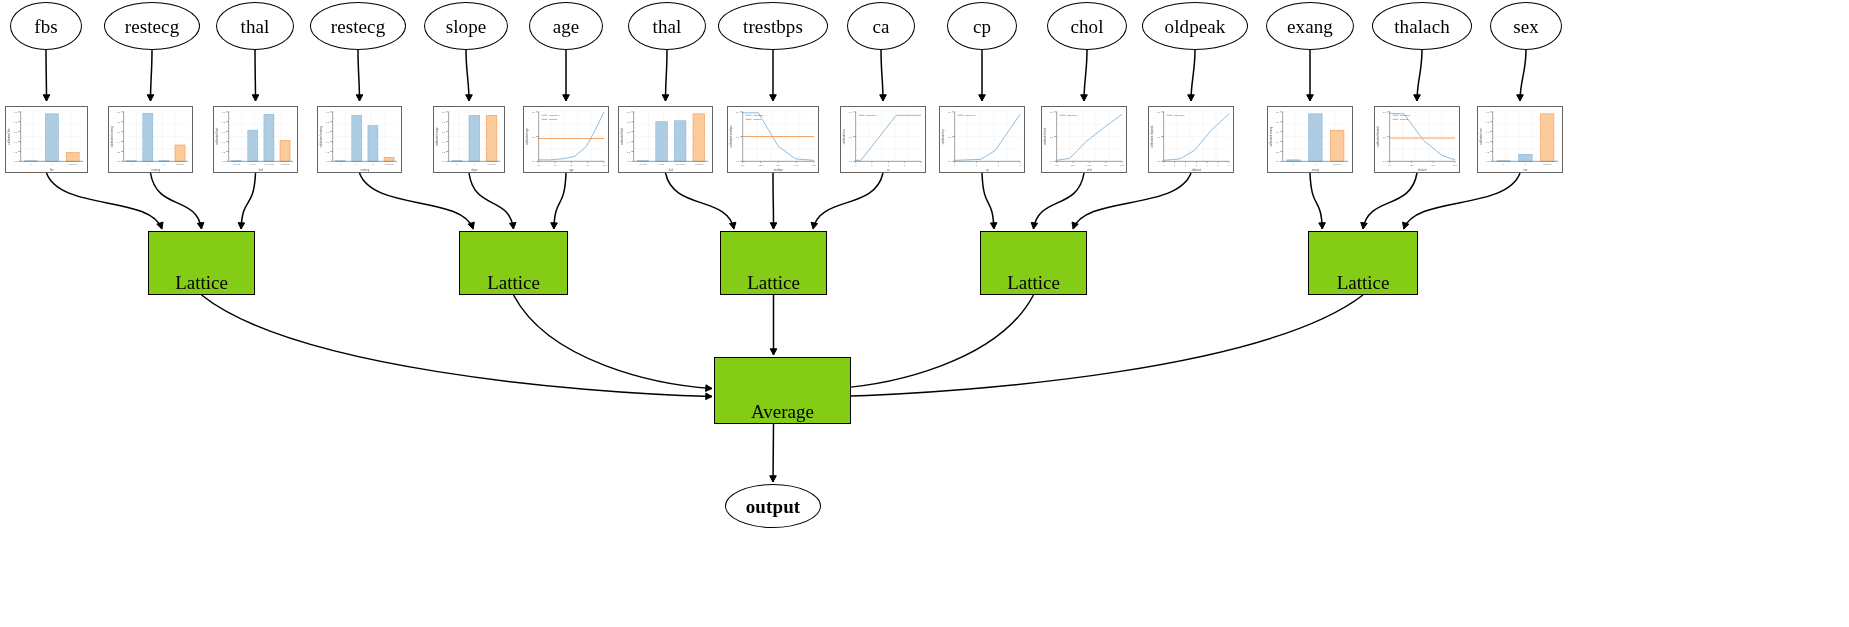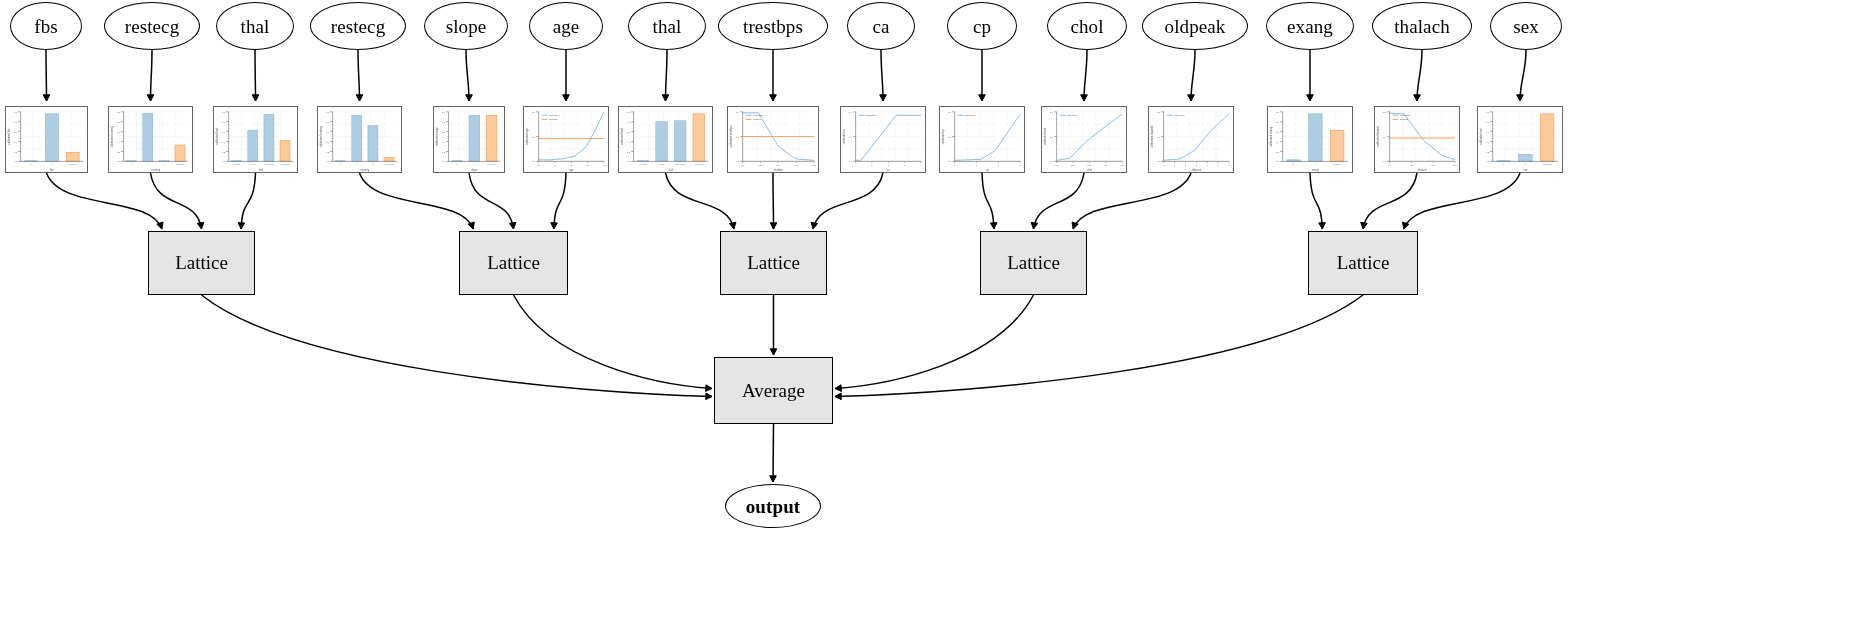--- a/index.html
+++ b/index.html
@@ -12,22 +12,22 @@
     position:absolute;box-sizing:border-box;
     border:1.3px solid #000;border-radius:50%;
     background:#fff;display:flex;align-items:center;justify-content:center;
     font-size:19px;line-height:1;letter-spacing:.1px;white-space:nowrap;
   }
   .ellipse.out{font-size:19px;font-weight:bold;}
 
   
   .rectnode{
     position:absolute;box-sizing:border-box;
-    border:1.3px solid #000;background:#e5e5e5;
-    display:flex;align-items:center;justify-content:center;
+    border:1.3px solid #000;background:#84cc16;
+    display:flex;align-items:flex-end;justify-content:center;
     font-size:19px;white-space:nowrap;
   }
 
   
   .plotbox{
     position:absolute;box-sizing:border-box;
     border:1.4px solid #636363;background:#ffffff;
     overflow:hidden;
   }
   .plotsvg{display:block;width:100%;height:100%;}
@@ -743,21 +743,21 @@
         <span>Lattice</span>
       </div>
       <div class="rectnode" style="left: 980px; top: 231px; width: 107px; height: 64px;">
         <span>Lattice</span>
       </div>
       <div class="rectnode" style="left: 1308px; top: 231px; width: 110px; height: 64px;">
         <span>Lattice</span>
       </div>
     </div>
 
-  <div class="rectnode" id="avg-node" style="left: 714px; top: 357px; width: 119px; height: 67px;">
+  <div class="rectnode" id="avg-node" style="left: 714px; top: 357px; width: 137px; height: 67px;">
     <span>Average</span>
   </div>
 
   <div class="ellipse out" id="out-node" style="left: 725px; top: 484px; width: 96px; height: 44px;">
     <span>output</span>
   </div>
 
 </div>
 
 </body></html>

